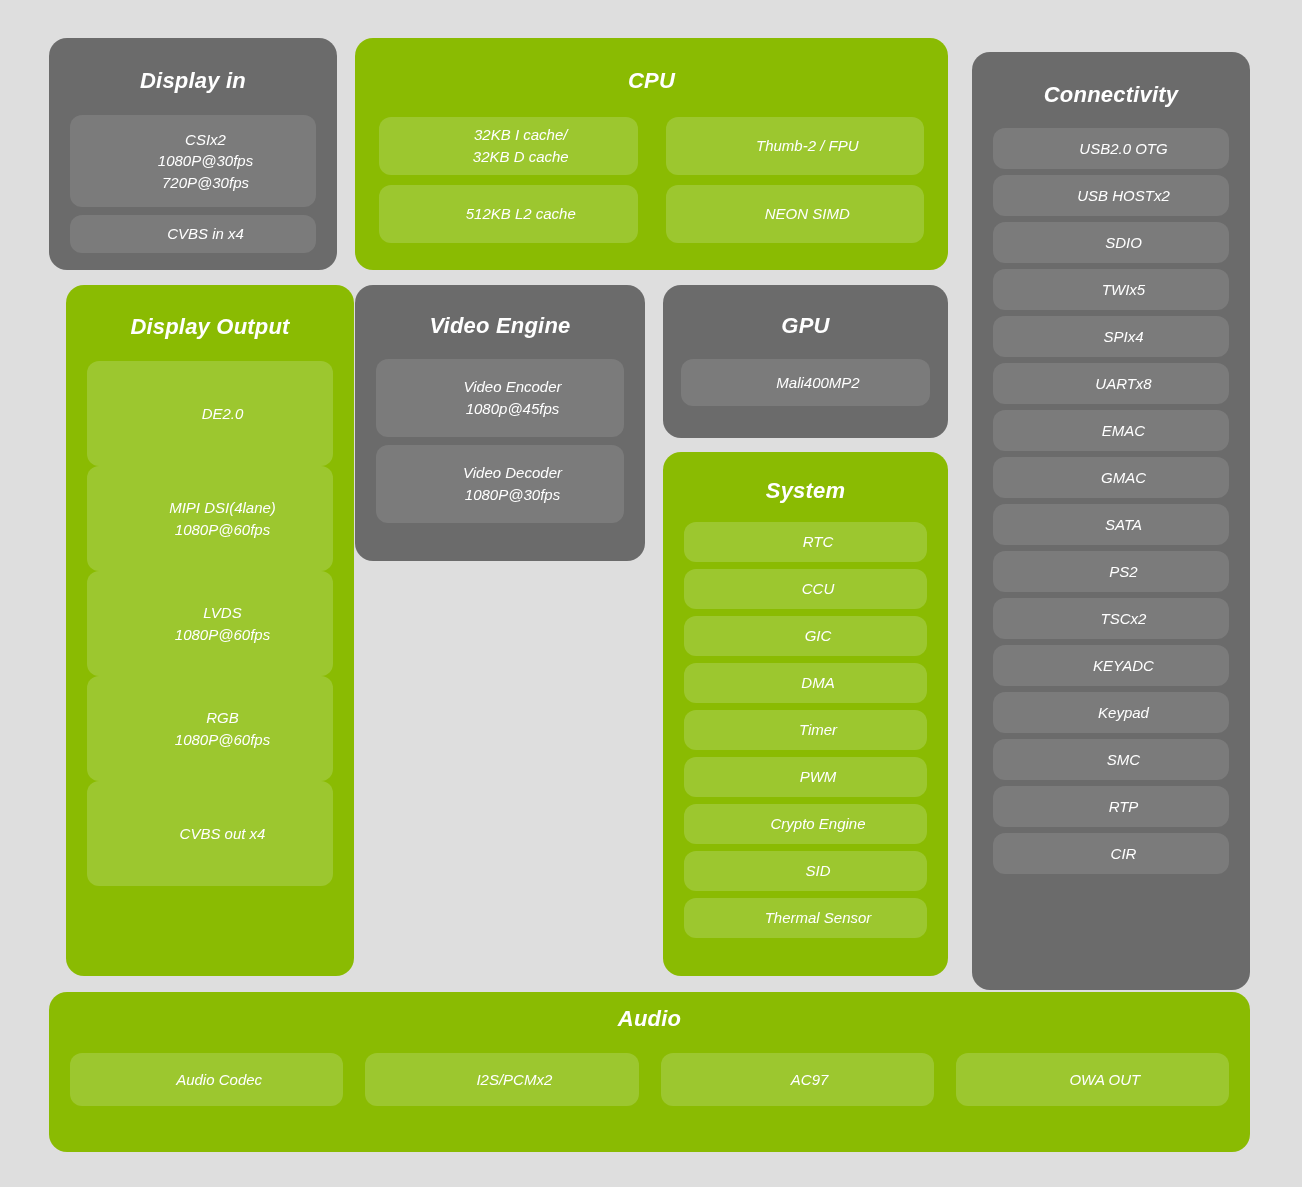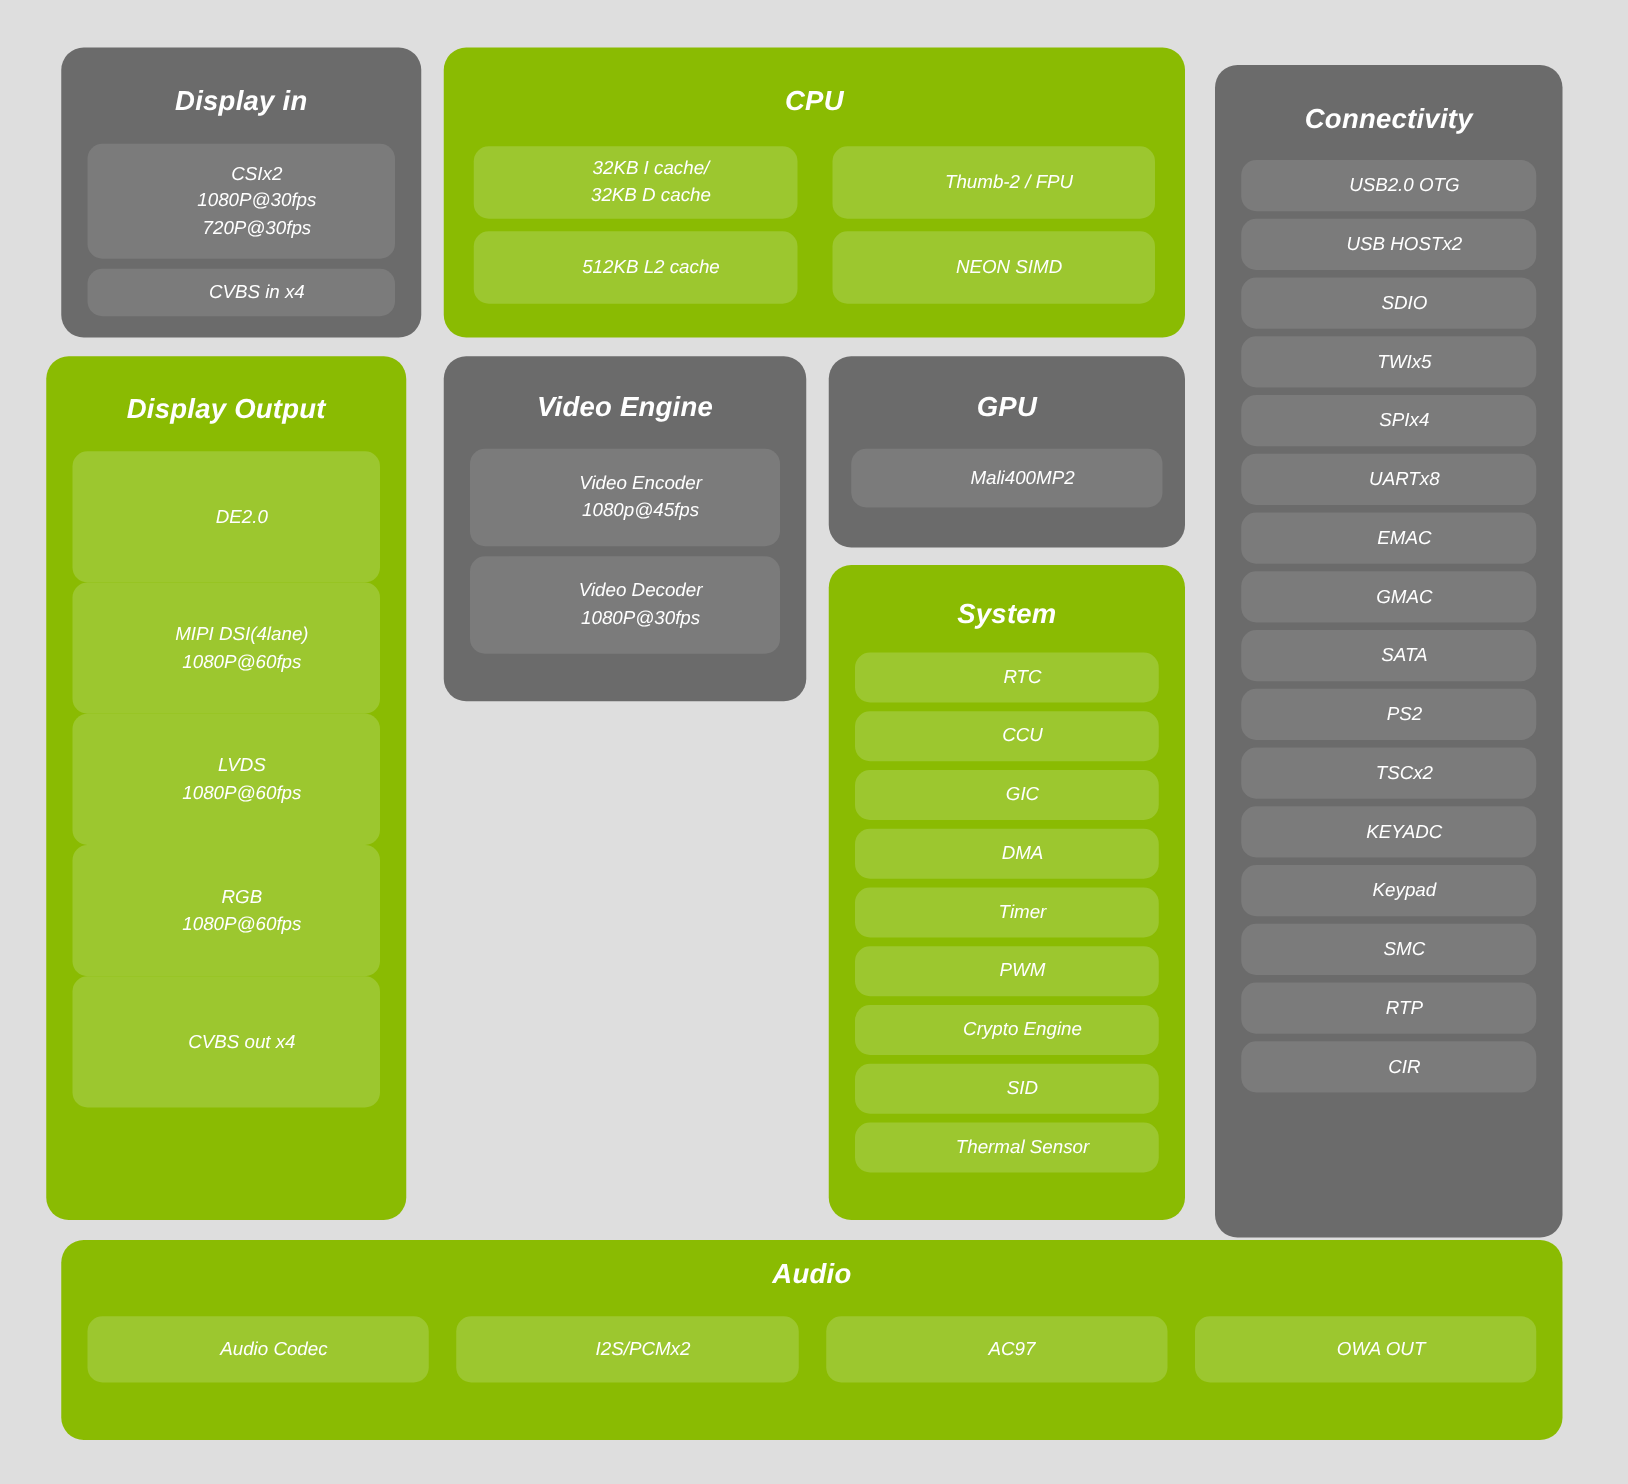--- a/index.html
+++ b/index.html
@@ -79,21 +79,21 @@
   }
   #cpu .item { height: 58px; }
 
   
   #connectivity { left: 972px; top: 38px; width: 278px; height: 938px; margin-top: 14px; }
   #connectivity .block-title { margin-top: 31px; }
   #connectivity .items { margin: 21px 21px 0 21px; gap: 6px; }
   #connectivity .item { height: 41px; }
 
   
-  #display-output { left: 37px; top: 285px; width: 288px; height: 691px; }
+  #display-output { left: 66px; top: 285px; width: 288px; height: 691px; }
   #display-output .block-title { margin-top: 30px; }
   #display-output .items { margin: 22px 21px 0 21px; gap: 0; }
   #display-output .item { height: 105px; }
 
   
   #video-engine { left: 355px; top: 285px; width: 290px; height: 276px; }
   #video-engine .block-title { margin-top: 29px; }
   #video-engine .items { margin: 21px 21px 0 21px; gap: 8px; }
   #video-engine .item { height: 78px; }
 

